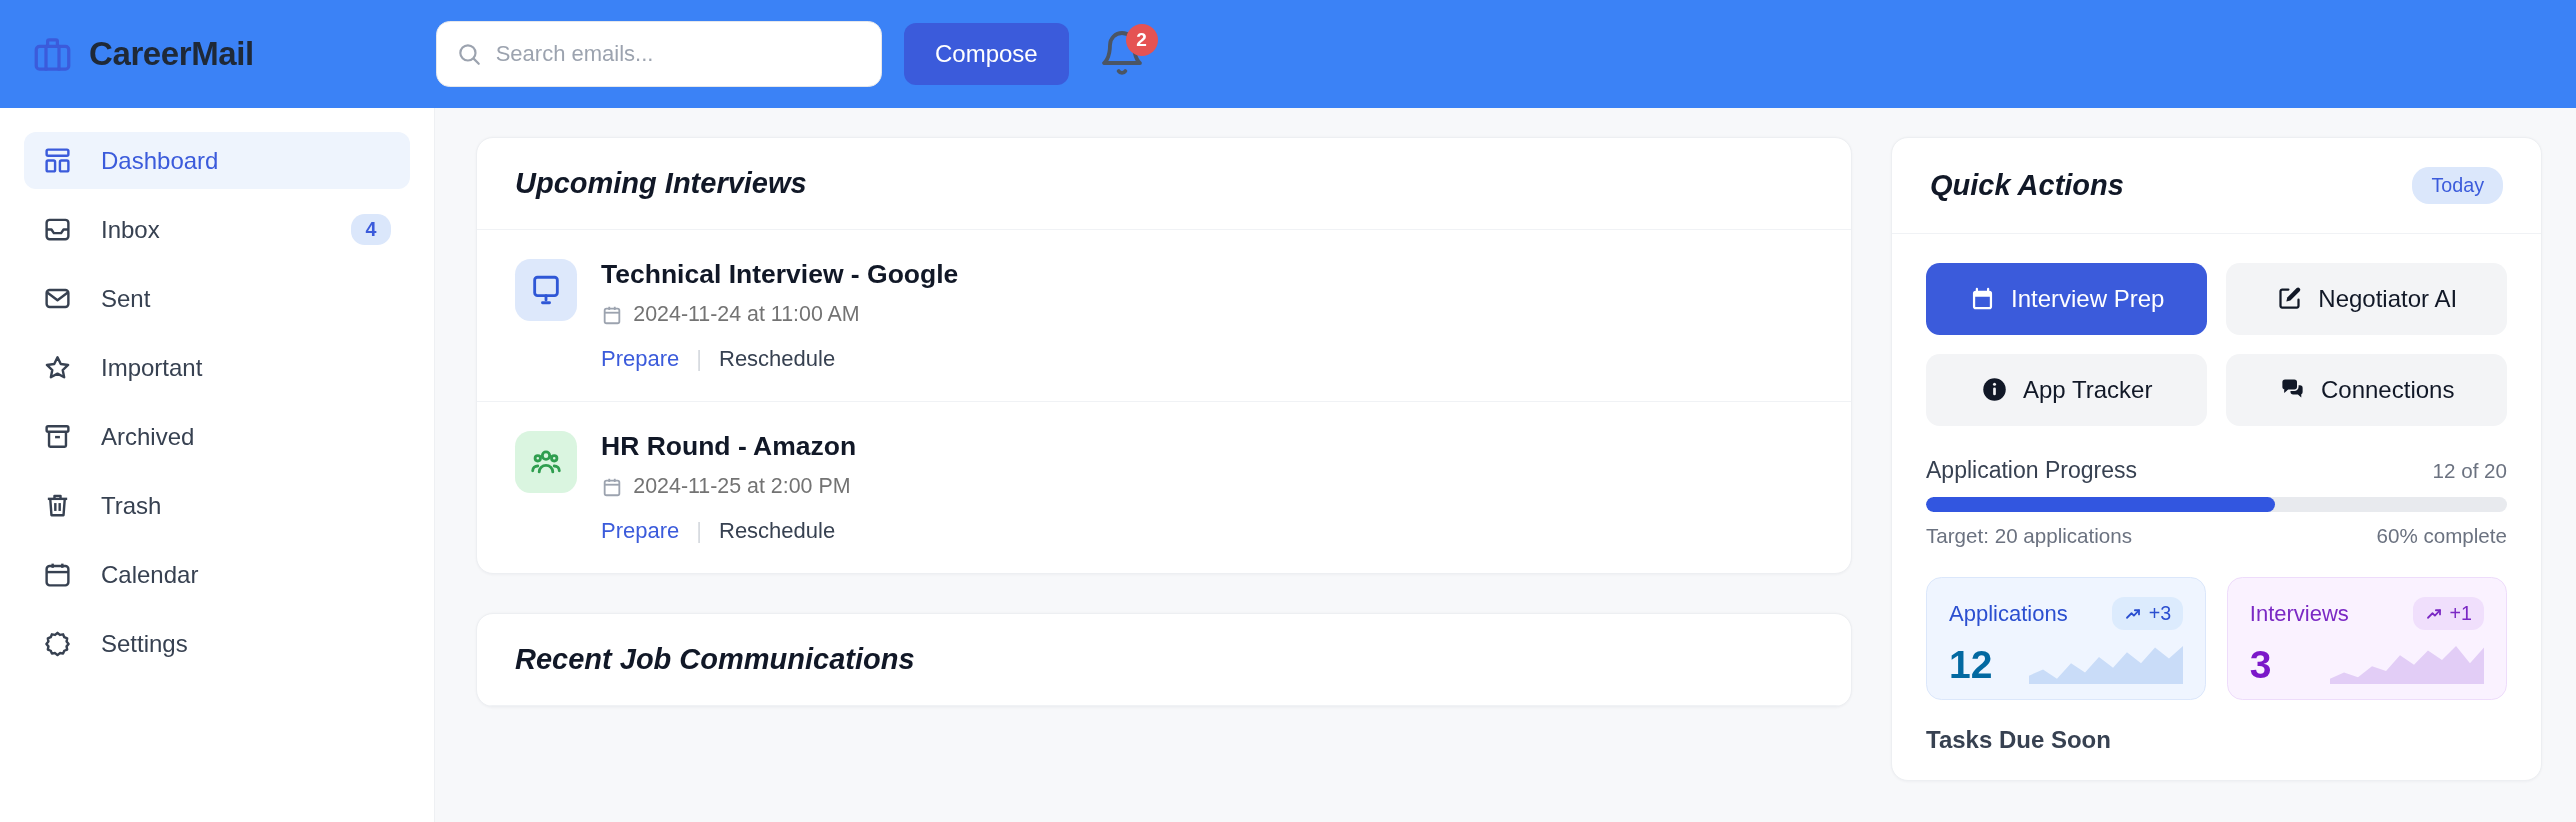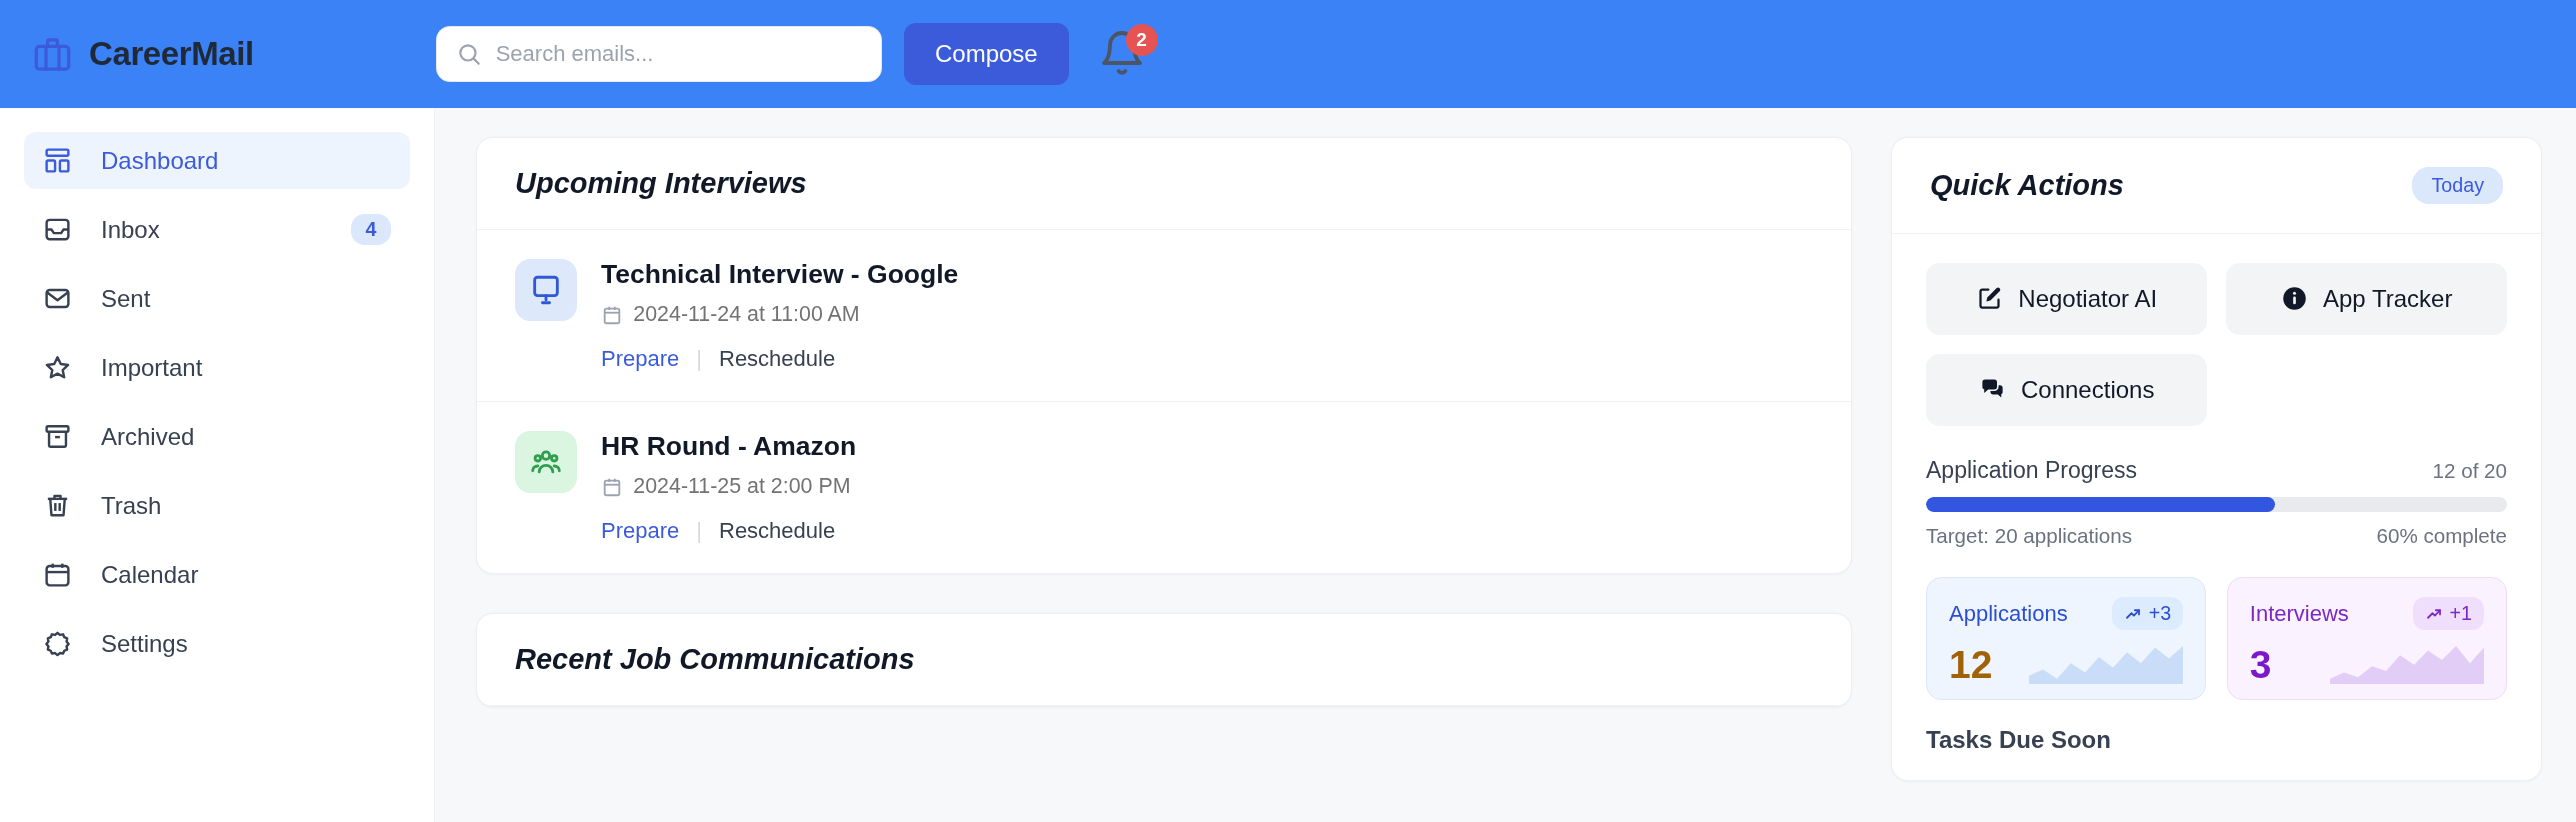--- a/index.html
+++ b/index.html
@@ -19,21 +19,21 @@
     align-items: center;
     padding: 0 0 0 33px;
     position: relative;
   }
   .brand { display: flex; align-items: center; gap: 17px; width: 403px; flex: none; }
   .brand-mark { width: 39px; height: 39px; display: block; }
   .brand-name { font-size: 33px; font-weight: bold; color: #1f2937; letter-spacing: -0.4px; }
 
   .header-tools { display: flex; align-items: center; gap: 22px; }
   .search-box {
-    width: 446px; height: 56px;
+    width: 446px; height: 66px;
     border: 1.7px solid #e5e7eb; border-radius: 13.7px;
     background: #fff;
     display: flex; align-items: center; gap: 13.7px;
     padding: 0 19px;
   }
   .search-input {
     border: none; outline: none; background: transparent;
     font-size: 22px; color: #111827; flex: 1;
     font-family: "Liberation Sans", sans-serif;
   }
@@ -160,21 +160,21 @@
   .stat-top { display: flex; align-items: center; justify-content: space-between; margin-bottom: 8.6px; }
   .stat-name { font-size: 22px; }
   .stat-card.blue .stat-name { color: #2b4fd0; }
   .stat-card.purple .stat-name { color: #7b29c4; }
   .stat-delta { font-size: 19.7px; border-radius: 12px; padding: 5.1px 12px; display: flex; align-items: center; gap: 6.9px; }
   .stat-card.blue .stat-delta { background: #dcebfd; color: #2b4fd0; }
   .stat-card.purple .stat-delta { background: #f0dffc; color: #7b29c4; }
   .stat-delta svg { width: 18px; height: 18px; }
   .stat-bottom { display: flex; align-items: flex-end; justify-content: space-between; }
   .stat-value { font-size: 39px; font-weight: bold; line-height: 1; }
-  .stat-card.blue .stat-value { color: #a16207; }
+  .stat-card.blue .stat-value { color: #0369a1; }
   .stat-card.purple .stat-value { color: #7b18c9; }
   .spark { width: 154px; height: 45px; display: block; }
 
   .tasks-head { margin-top: 26px; font-size: 24px; font-weight: bold; color: #374151; }
 </style>
 </head>
 <body>
 
 <div class="header">
   <div class="brand">
@@ -362,20 +362,26 @@
     <div class="col-right">
       <section class="card">
         <div class="card-head">
           <span class="card-title">Quick Actions</span>
           <span class="pill-today">Today</span>
         </div>
 
         <div class="qa-body">
           <div class="qa-grid">
 
+            <button class="qa-btn primary">
+              <svg viewBox="0 0 24 24" fill="currentColor">
+                <path d="M7 2.5a1 1 0 0 1 1 1V5h8V3.5a1 1 0 1 1 2 0V5a2.5 2.5 0 0 1 2.5 2.5V19A2.5 2.5 0 0 1 18 21.5H6A2.5 2.5 0 0 1 3.5 19V7.5A2.5 2.5 0 0 1 6 5V3.5a1 1 0 0 1 1-1zM5.5 10.5V19a.5.5 0 0 0 .5.5h12a.5.5 0 0 0 .5-.5v-8.5z"></path>
+              </svg>
+              <span>Interview Prep</span>
+            </button>
 
             <button class="qa-btn ghost">
               <svg viewBox="0 0 24 24" fill="none" stroke="currentColor" stroke-width="2" stroke-linejoin="round" stroke-linecap="round">
                 <path d="M11 4H5.5A1.5 1.5 0 0 0 4 5.5v13A1.5 1.5 0 0 0 5.5 20h13a1.5 1.5 0 0 0 1.5-1.5V13"></path>
                 <path d="M18.4 2.6a2 2 0 0 1 2.8 2.8L12.8 13.8l-3.6.8.8-3.6z" fill="currentColor" stroke="none"></path>
               </svg>
               <span>Negotiator AI</span>
             </button>
 
             <button class="qa-btn ghost">

